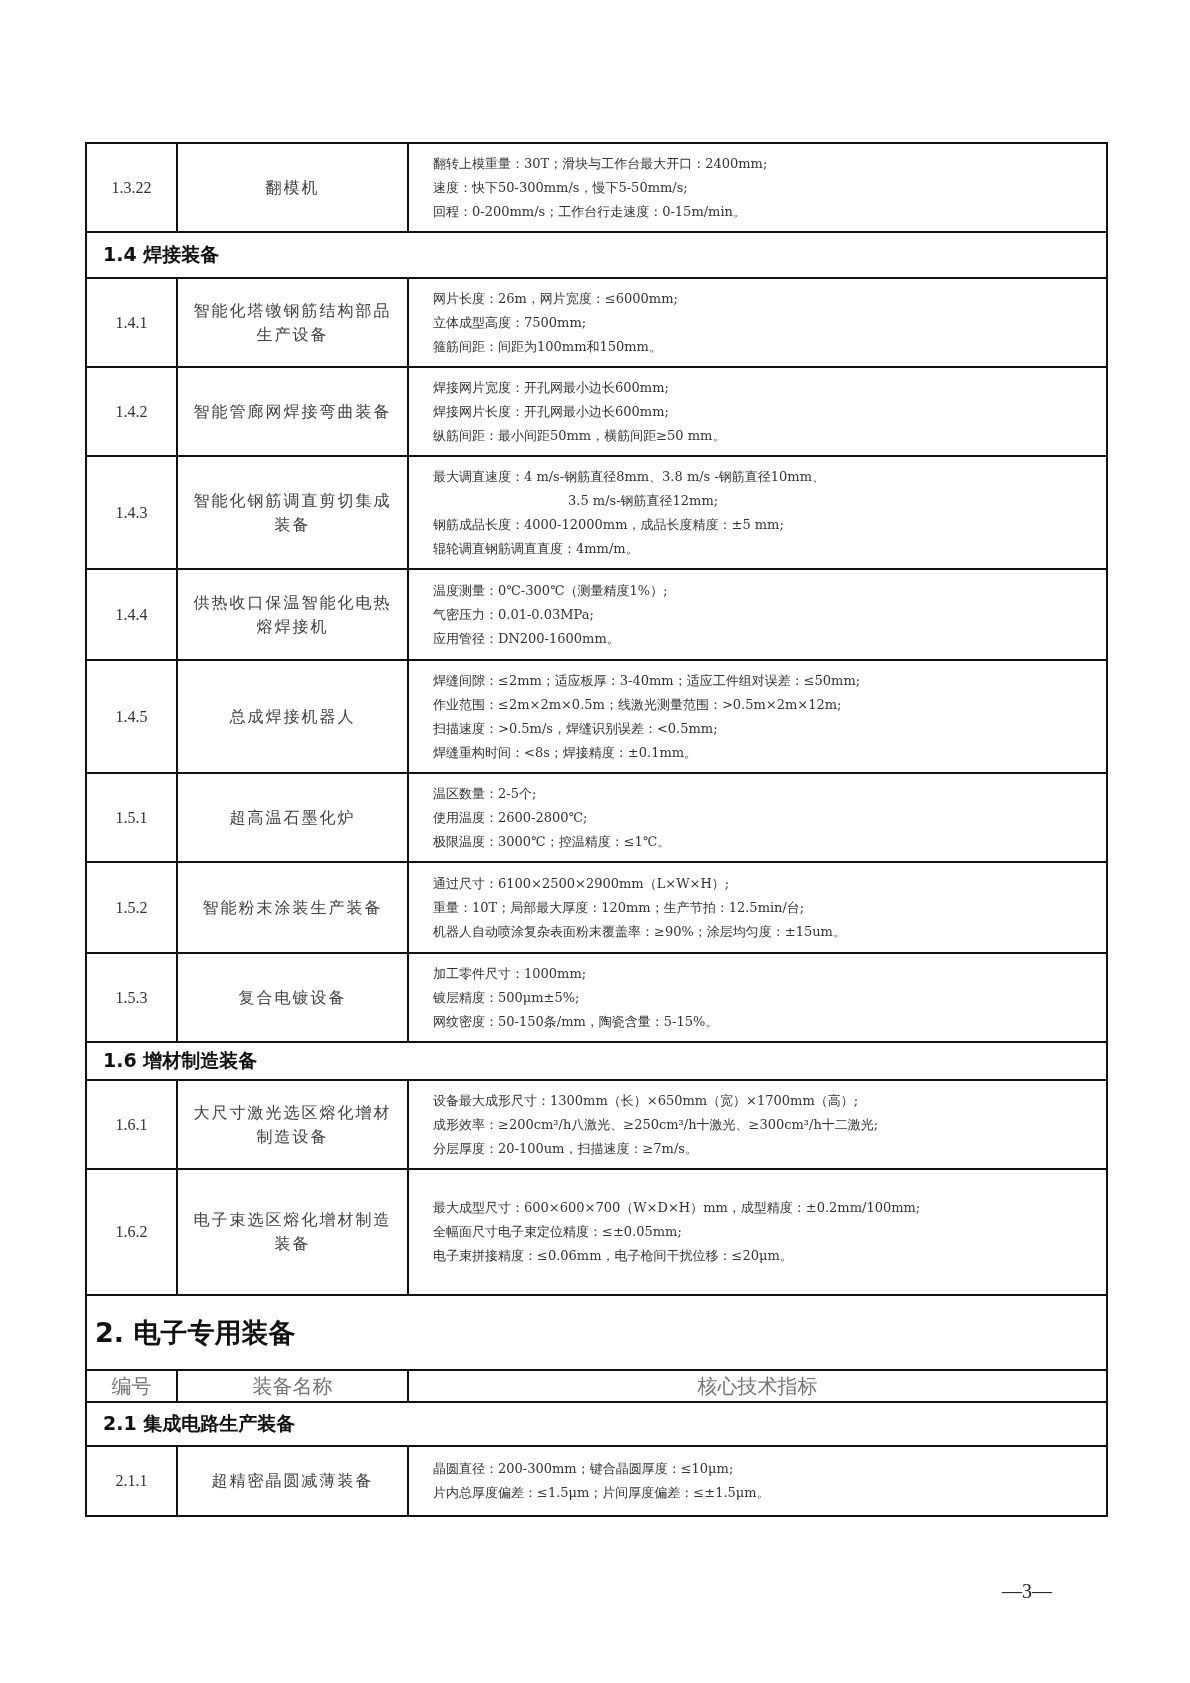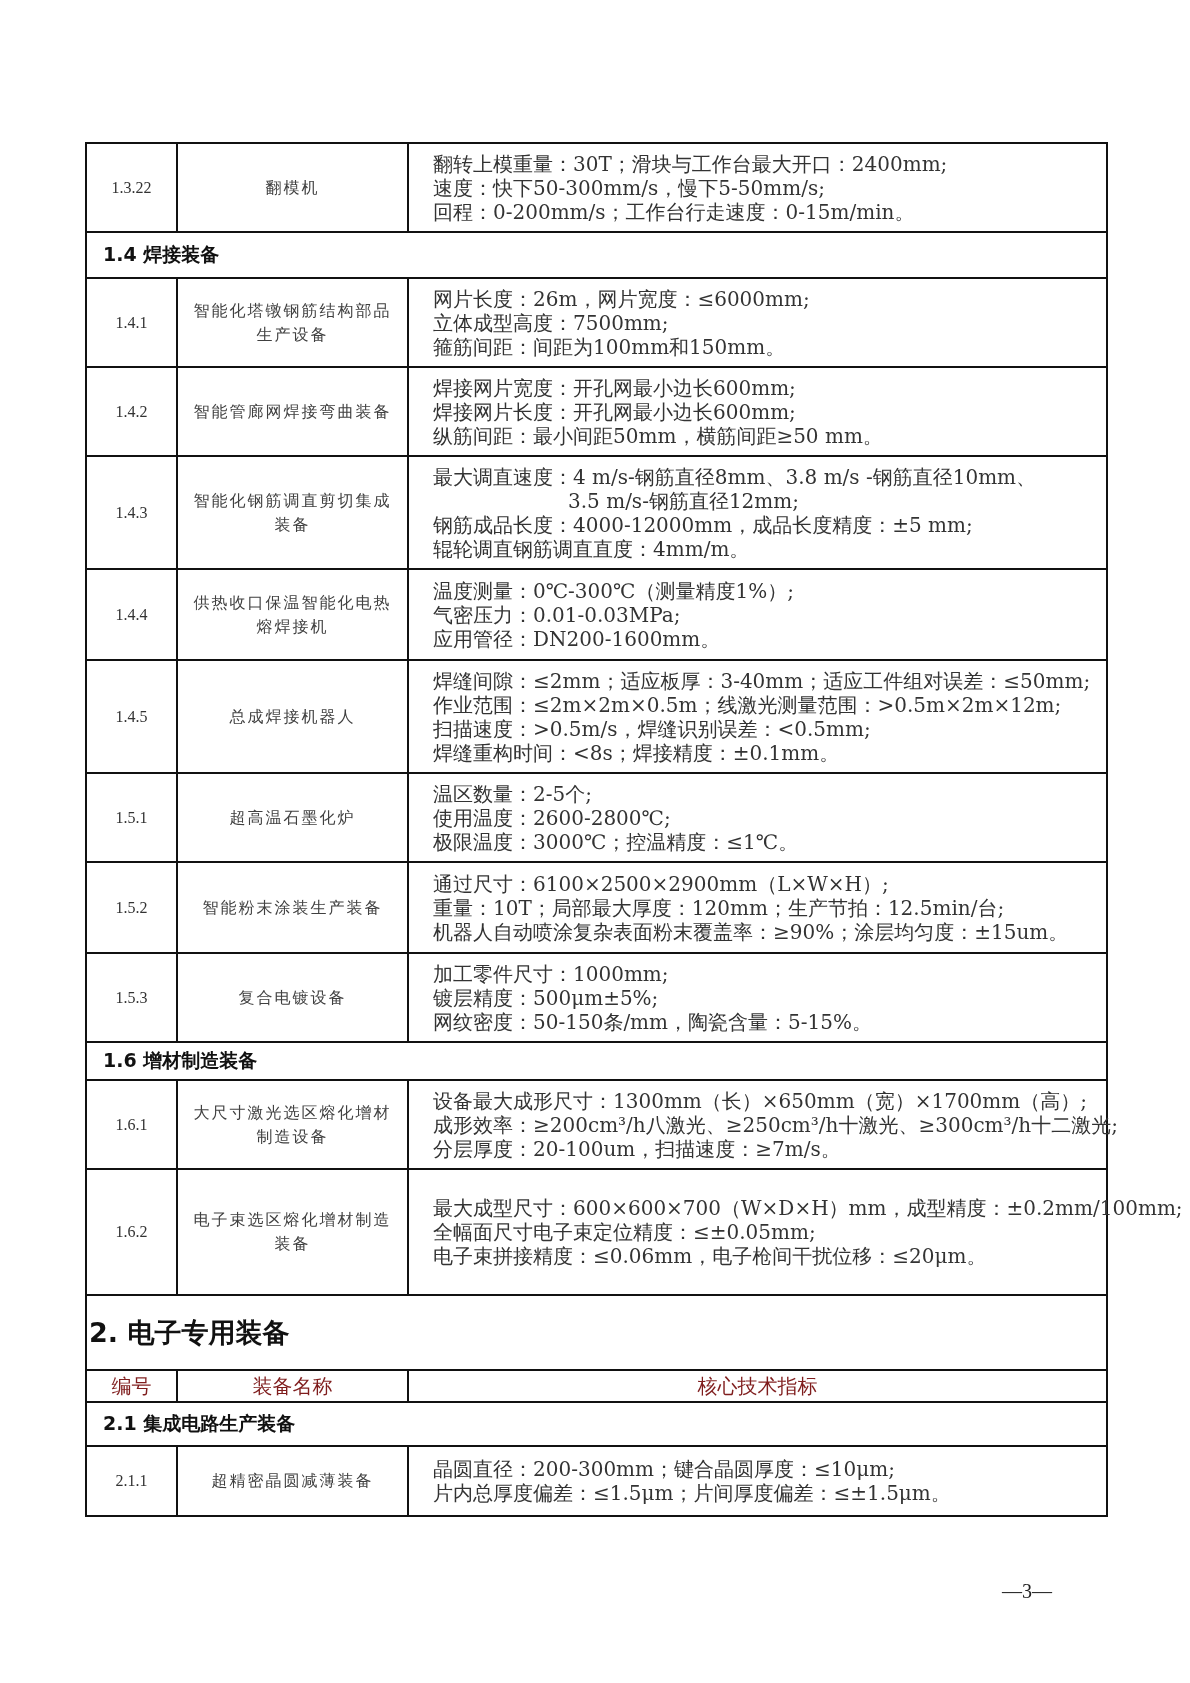--- a/index.html
+++ b/index.html
@@ -8,28 +8,28 @@
   .page-table {
     position: absolute; left: 85px; top: 142px; width: 1021px;
     border-collapse: collapse; table-layout: fixed;
   }
   .page-table td { border: 2px solid #111; padding: 0; vertical-align: middle; }
   col.c1 { width: 91px; }
   col.c2 { width: 231px; }
   col.c3 { width: 699px; }
   td.code { text-align: center; font-family: "Liberation Serif", serif; font-size: 16px; color: #333; }
   td.name { text-align: center; font-size: 16px; letter-spacing: 2px; line-height: 24px; color: #404040; padding: 0 10px; }
-  td.specs { font-size: 20px; line-height: 24px; color: #333; padding: 4px 24px 4px 24px; }
+  td.specs { font-size: 13px; line-height: 24px; color: #333; padding: 4px 24px 4px 24px; }
   .spec-line { display: block; white-space: nowrap; }
   .spec-line.indent { padding-left: 135px; }
   td.section { font-family: "DejaVu Sans", "Liberation Sans", sans-serif; font-weight: bold;
                font-size: 19px; padding-left: 16px; color: #111; }
   td.major { font-family: "DejaVu Sans", "Liberation Sans", sans-serif; font-weight: bold;
-             font-size: 27px; padding-left: 2px; color: #111; }
-  td.hdr { text-align: center; font-size: 20px; color: #7f1d1d; }
+             font-size: 27px; padding-left: 8px; color: #111; }
+  td.hdr { text-align: center; font-size: 20px; color: #737373; }
   .page-number { position: absolute; left: 1002px; top: 1580px; font-size: 20px;
                  font-family: "Liberation Serif", serif; color: #222; letter-spacing: 0; }
   .watermark { position: absolute; left: 2px; top: 1760px; font-size: 13px;
                font-family: "DejaVu Sans Mono", monospace; color: #d9e6cf; }
 </style>
 </head>
 <body>
 
 <table class="page-table">
   <colgroup>

